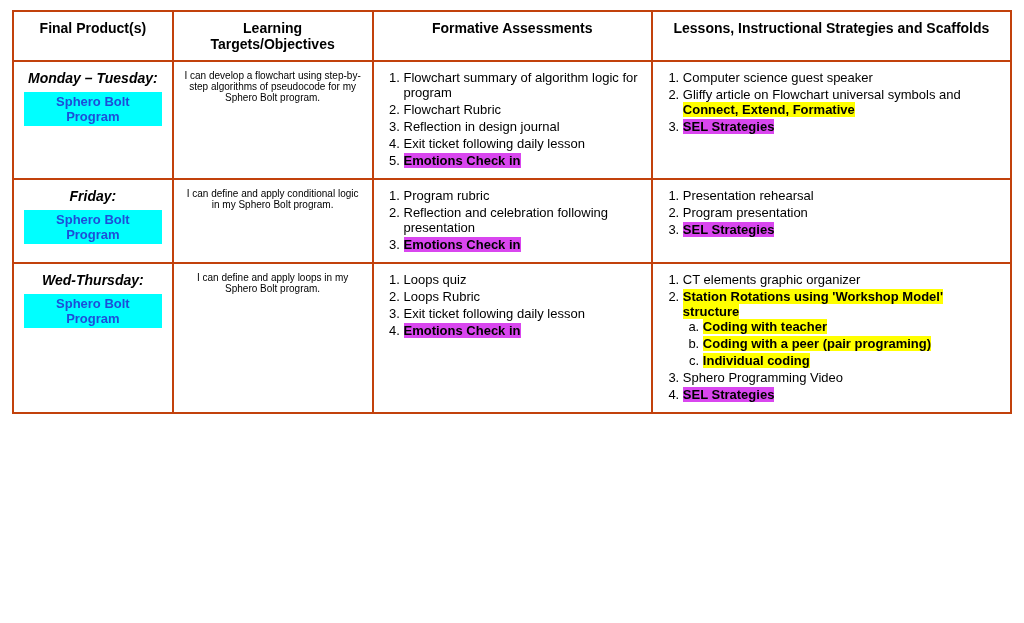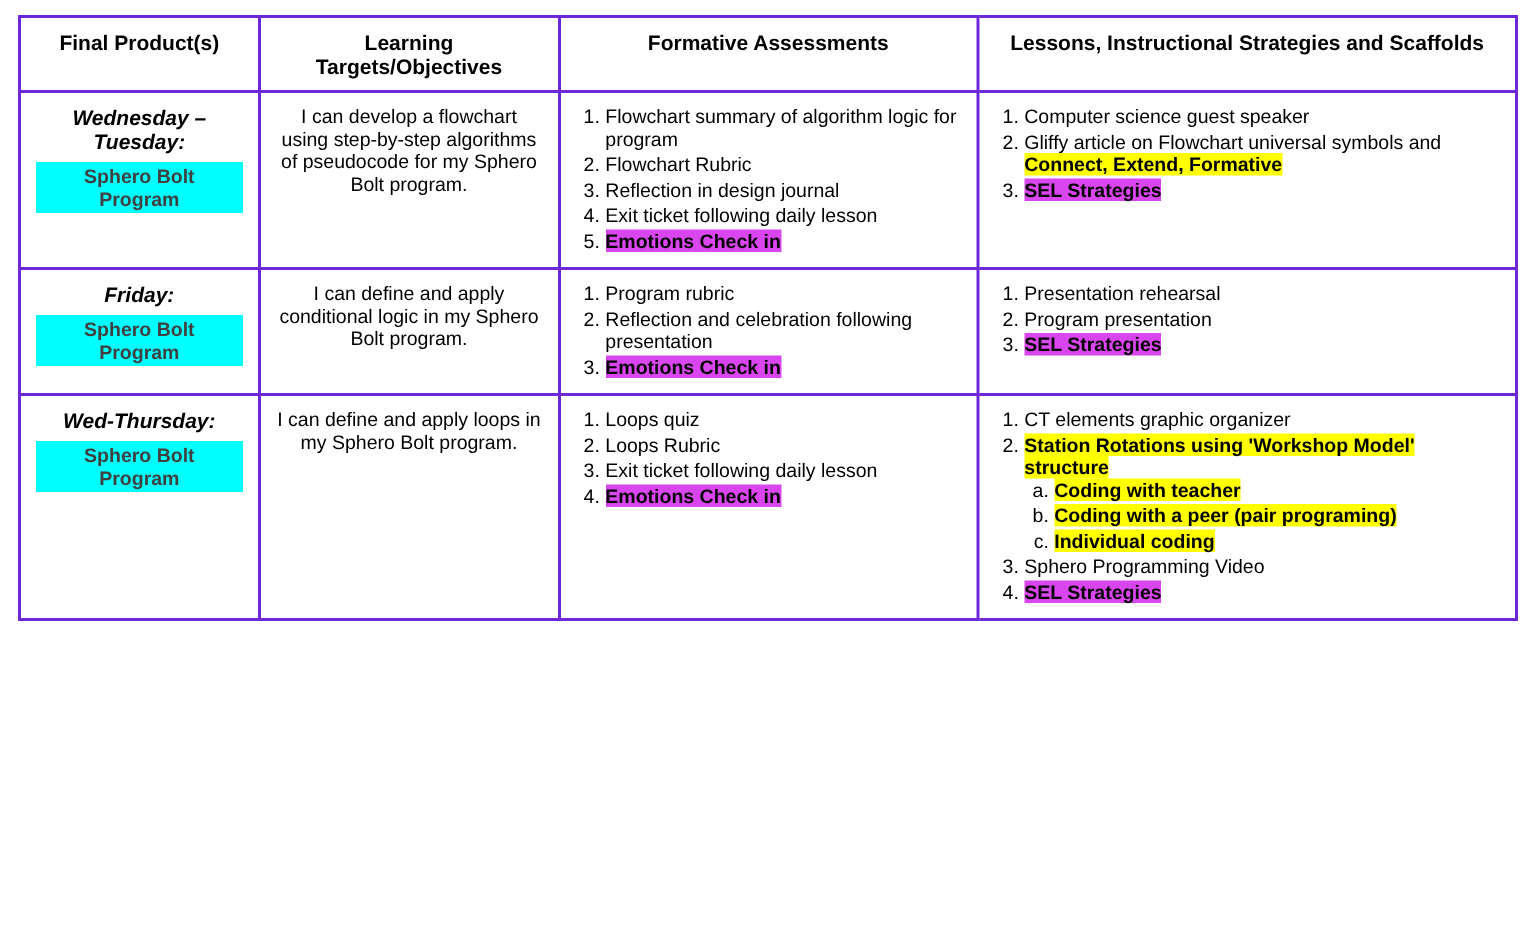--- a/index.html
+++ b/index.html
@@ -11,21 +11,21 @@
       justify-content: center;
       align-items: flex-start;
       padding: 10px;
     }
     table {
       border-collapse: collapse;
       width: 1000px;
       border: 2px solid #333;
     }
     th, td {
-      border: 2px solid #6d28d9;
+      border: 2px solid #c2410c;
       padding: 8px 10px;
       vertical-align: top;
     }
     th {
       text-align: center;
       font-weight: bold;
       font-size: 14px;
       background: #fff;
     }
     td {
@@ -41,21 +41,21 @@
       font-size: 14px;
       font-style: italic;
       margin-bottom: 6px;
     }
     .product-badge {
       background: cyan;
       font-weight: bold;
       font-size: 13px;
       display: inline-block;
       padding: 2px 6px;
-      color: #404040;
+      color: #1d4ed8;
     }
     .highlight-yellow {
       background: yellow;
       font-weight: bold;
     }
     .highlight-green {
       background: #d946ef;
       font-weight: bold;
     }
     ol {
@@ -65,41 +65,41 @@
       margin-bottom: 2px;
     }
     ul {
       padding-left: 20px;
       list-style-type: lower-alpha;
     }
     ul li {
       margin-bottom: 2px;
     }
     .learning-text {
-      font-size: 13px;
+      font-size: 10px;
       text-align: center;
     }
   </style>
 </head>
 <body>
 
 <table>
   <thead>
     <tr>
       <th class="col-final">Final Product(s)</th>
       <th class="col-learning">Learning Targets/Objectives</th>
       <th class="col-formative">Formative Assessments</th>
       <th class="col-lessons">Lessons, Instructional Strategies and Scaffolds</th>
     </tr>
   </thead>
   <tbody>
 
     <tr>
       <td class="col-final">
-        <div class="day-label">Wednesday – Tuesday:</div>
+        <div class="day-label">Monday – Tuesday:</div>
         <span class="product-badge">Sphero Bolt Program</span>
       </td>
       <td class="col-learning">
         <div class="learning-text">I can develop a flowchart using step-by-step algorithms of pseudocode for my Sphero Bolt program.</div>
       </td>
       <td class="col-formative">
         <ol>
           <li>Flowchart summary of algorithm logic for program</li>
           <li>Flowchart Rubric</li>
           <li>Reflection in design journal</li>

